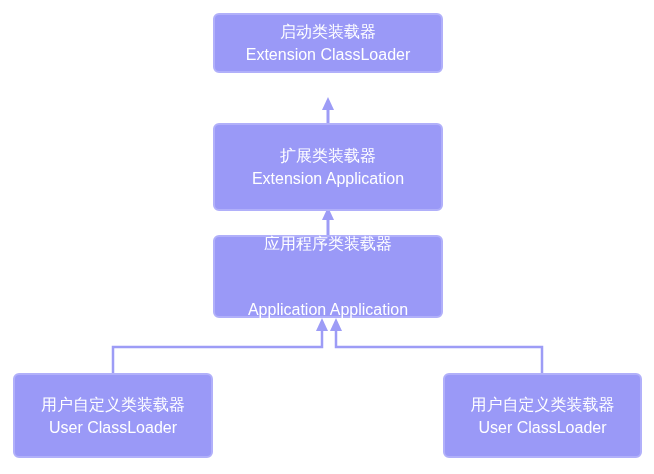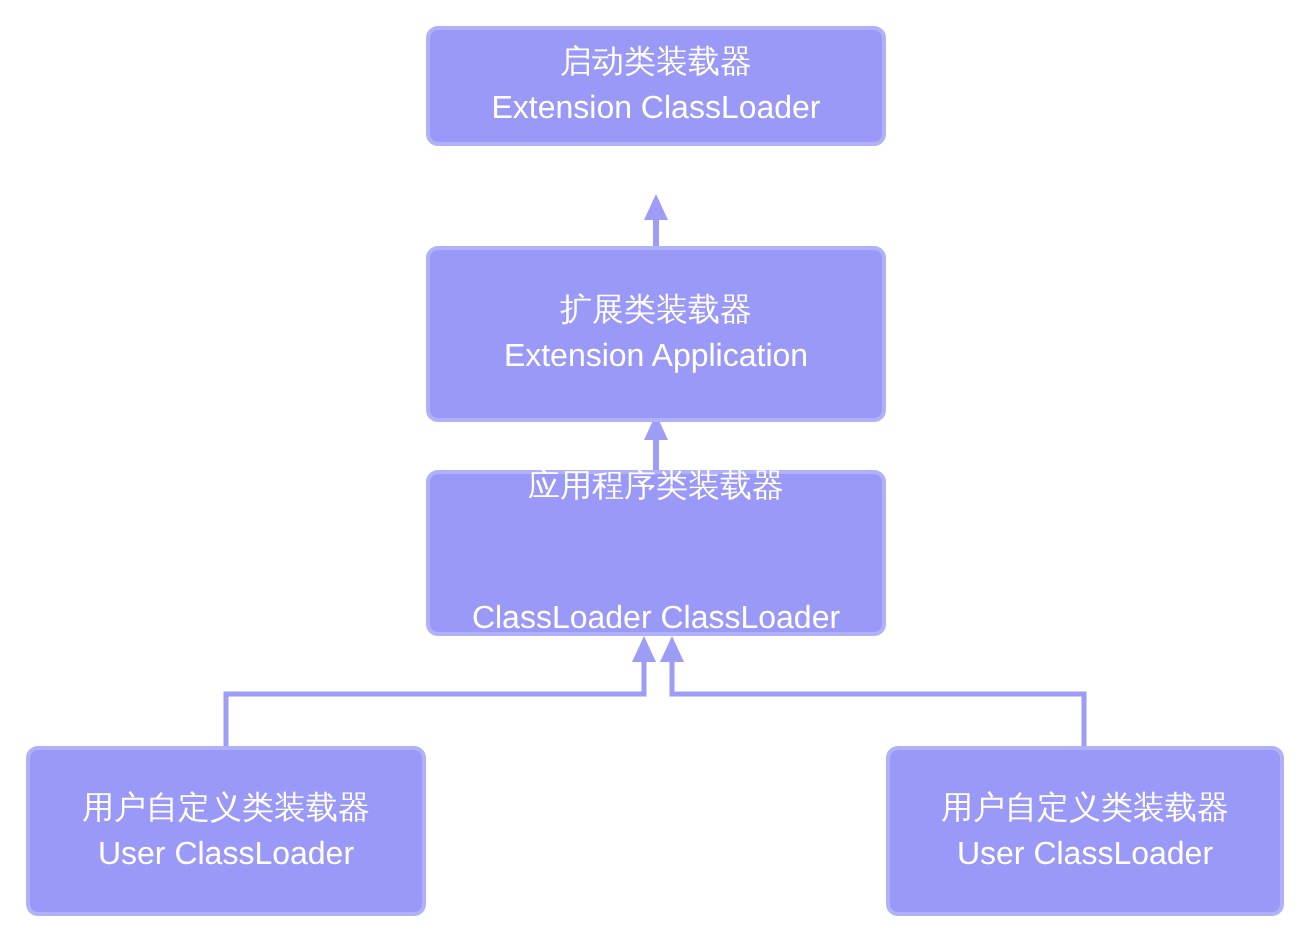--- a/index.html
+++ b/index.html
@@ -92,21 +92,21 @@
     <div>Extension ClassLoader</div>
   </div>
 
   <div class="node n-extension">
     <div>扩展类装载器</div>
     <div>Extension Application</div>
   </div>
 
   <div class="node n-application">
     <div>应用程序类装载器</div>
-    <div>ClassLoader ClassLoader</div>
+    <div>Application Application</div>
   </div>
 
   <div class="node n-user-left">
     <div>用户自定义类装载器</div>
     <div>User ClassLoader</div>
   </div>
 
   <div class="node n-user-right">
     <div>用户自定义类装载器</div>
     <div>User ClassLoader</div>

